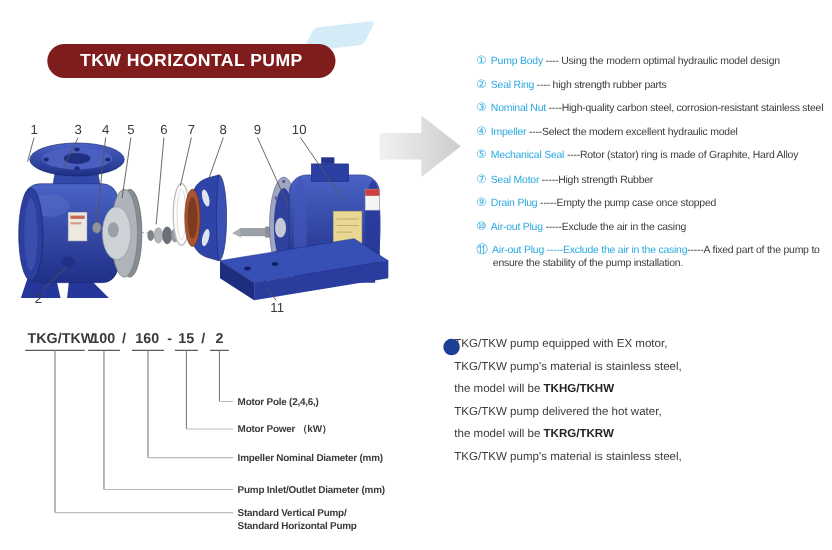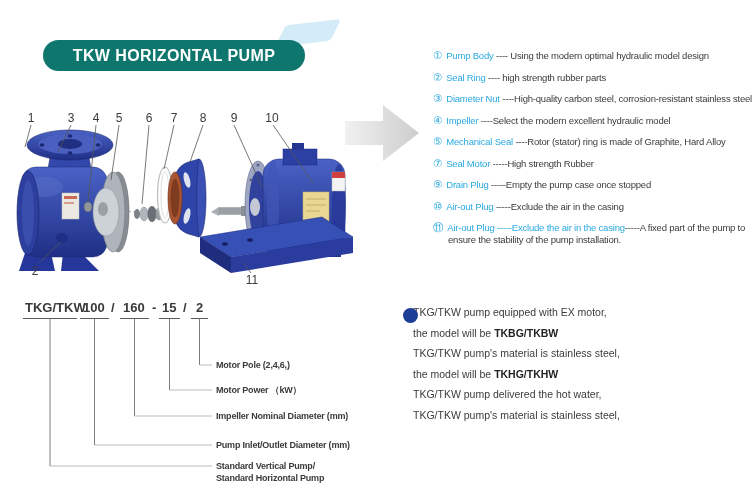--- a/index.html
+++ b/index.html
@@ -10,21 +10,21 @@
     color:#3b3b3b;
   }
   
   .banner-swoosh{
     position:absolute;left:282px;top:22px;width:52px;height:22px;
     background:#c4e6f6;opacity:.75;border-radius:4px;
     transform:skewX(-32deg) rotate(-7deg);z-index:0;
   }
   .banner{
     position:absolute;left:43px;top:40px;width:262px;height:31px;
-    background:#0f766e;border-radius:16px;z-index:1;
+    background:#7f1d1d;border-radius:16px;z-index:1;
     display:flex;align-items:center;justify-content:center;
   }
   .banner span{
     color:#fff;font-weight:bold;font-size:16px;letter-spacing:.4px;
   }
   
   .diagram{position:absolute;left:15px;top:95px;width:405px;height:195px;}
   
   .parts{
     position:absolute;left:417px;top:33px;width:338px;
@@ -207,21 +207,21 @@
     <text class="dnum" x="219" y="27" text-anchor="middle">9</text>
     <text class="dnum" x="257" y="27" text-anchor="middle">10</text>
     <text class="dnum" x="20" y="180" text-anchor="middle">2</text>
     <text class="dnum" x="237" y="189" text-anchor="middle">11</text>
   </g>
 </svg>
 
 <ul class="parts">
   <li><span class="pnum">①</span><span class="pname">Pump Body</span><span class="pdesc"> ---- Using the modern optimal hydraulic model design</span></li>
   <li><span class="pnum">②</span><span class="pname">Seal Ring</span><span class="pdesc"> ---- high strength rubber parts</span></li>
-  <li><span class="pnum">③</span><span class="pname">Diameter Nut</span><span class="pdesc"> ----High-quality carbon steel, corrosion-resistant stainless steel</span></li>
+  <li><span class="pnum">③</span><span class="pname">Nominal Nut</span><span class="pdesc"> ----High-quality carbon steel, corrosion-resistant stainless steel</span></li>
   <li><span class="pnum">④</span><span class="pname">Impeller</span><span class="pdesc"> ----Select the modern excellent hydraulic model</span></li>
   <li><span class="pnum">⑤</span><span class="pname">Mechanical Seal</span><span class="pdesc"> ----Rotor (stator) ring is made of Graphite, Hard Alloy</span></li>
   <li><span class="pnum">⑦</span><span class="pname">Seal Motor</span><span class="pdesc"> -----High strength Rubber</span></li>
   <li><span class="pnum">⑨</span><span class="pname">Drain Plug</span><span class="pdesc"> -----Empty the pump case once stopped</span></li>
   <li><span class="pnum">⑩</span><span class="pname">Air-out Plug</span><span class="pdesc"> -----Exclude the air in the casing</span></li>
   <li><span class="pnum">⑪</span><span class="pname">Air-out Plug</span><span class="pblue"> -----Exclude the air in the casing</span><span class="pdesc">-----A fixed part of the pump to ensure the stability of the pump installation.</span></li>
 </ul>
 
 <svg class="model" viewBox="0 0 345 196">
 
@@ -267,19 +267,19 @@
     <text class="code-label" x="196" y="150">Pump Inlet/Outlet Diameter (mm)</text>
     <text class="code-label" x="196" y="171">Standard Vertical Pump/</text>
     <text class="code-label" x="196" y="183">Standard Horizontal Pump</text>
   </g>
 </svg>
 
 <div class="variants">
   <span class="bullet"></span>
   <div class="vtext">
     <div class="vline-t">TKG/TKW pump equipped with EX motor,</div>
-    <div class="vline-t"><span>the model will be </span><span class="model-code">TKBG/TKBW</span></div>
     <div class="vline-t">TKG/TKW pump's material is stainless steel,</div>
     <div class="vline-t"><span>the model will be </span><span class="model-code">TKHG/TKHW</span></div>
     <div class="vline-t">TKG/TKW pump delivered the hot water,</div>
+    <div class="vline-t"><span>the model will be </span><span class="model-code">TKRG/TKRW</span></div>
     <div class="vline-t snug">TKG/TKW pump's material is stainless steel,</div>
   </div>
 </div>
 
 </body></html>

